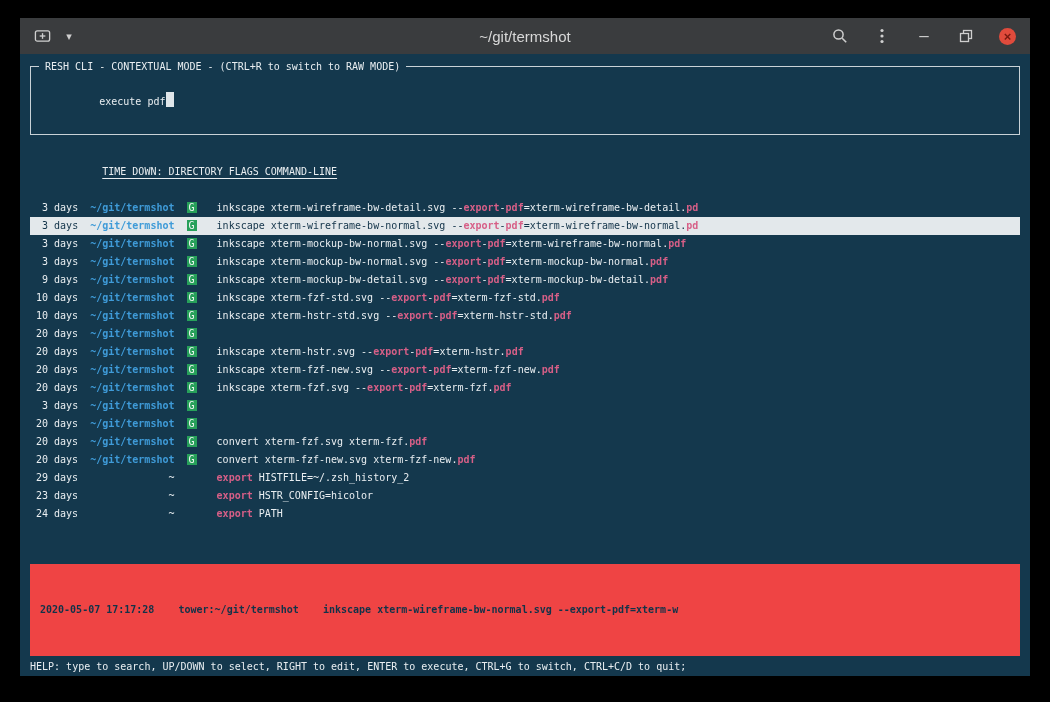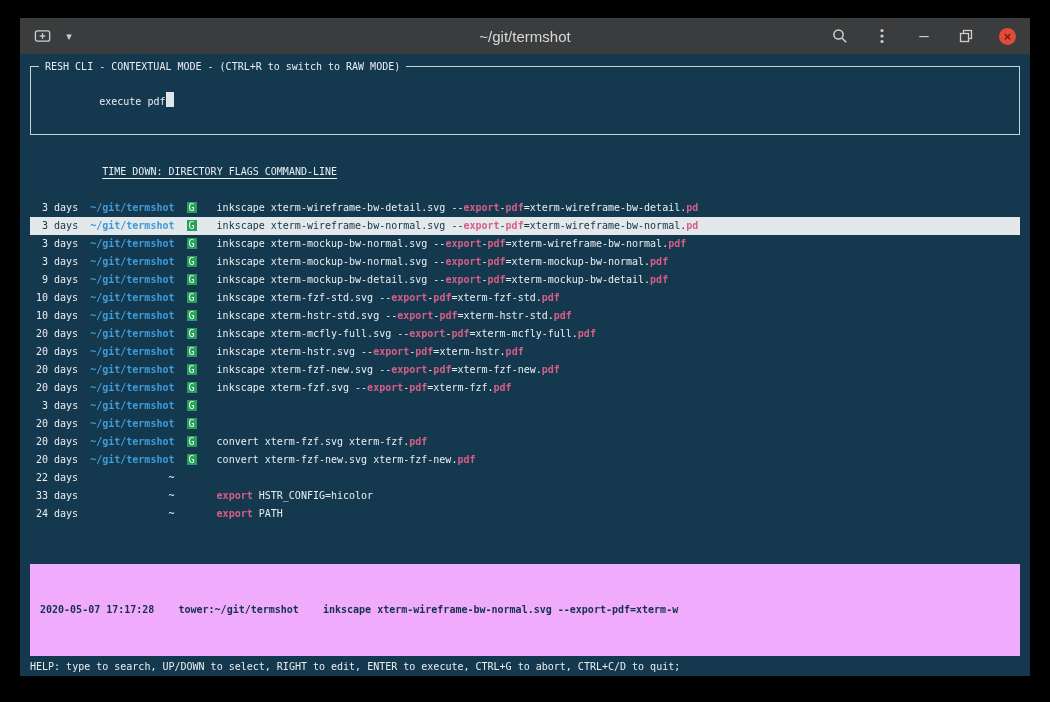--- a/index.html
+++ b/index.html
@@ -39,21 +39,21 @@
   .row{display:flex;gap:1ch;height:18px;line-height:18px;white-space:pre;}
   .row.selected{background:#e3e8eb;color:#123349;}
   .cell{flex:none;}
   .c-time{width:8ch;text-align:right;}
   .c-host{width:15ch;text-align:right;}
   .c-flag{width:5ch;}
   .c-cmd{flex:1 1 auto;min-width:0;overflow:hidden;}
   .dir-repo{color:#3f9bd8;font-weight:bold;}
   .flag-g{background:#27a05a;color:#f4f8f6;margin-left:1ch;padding:0 2px;}
   .hl{color:#d75f87;font-weight:bold;}
-  .status{margin-top:2px;background:#f0abfc;color:#123349;font-weight:bold;
+  .status{margin-top:2px;background:#ef4444;color:#123349;font-weight:bold;
           padding:1px 0 1px 10px;white-space:pre;}
   .help{margin-top:2px;white-space:pre;color:#e9eef1;}
   svg{display:block;}
 </style>
 </head>
 <body>
 
 <div class="frame">
   <div class="window">
 
@@ -110,34 +110,34 @@
       </div>
 
       <div class="rows" id="rows">
           <div class="row"><span class="cell c-time">3 days</span><span class="cell c-host"><span class="dir-repo">~/git/termshot</span></span><span class="cell c-flag"><span class="flag-g">G</span></span><span class="cell c-cmd">inkscape xterm-wireframe-bw-detail.svg --<span class="hl">export</span>-<span class="hl">pdf</span>=xterm-wireframe-bw-detail.<span class="hl">pd</span></span></div>
           <div class="row selected"><span class="cell c-time">3 days</span><span class="cell c-host"><span class="dir-repo">~/git/termshot</span></span><span class="cell c-flag"><span class="flag-g">G</span></span><span class="cell c-cmd">inkscape xterm-wireframe-bw-normal.svg --<span class="hl">export</span>-<span class="hl">pdf</span>=xterm-wireframe-bw-normal.<span class="hl">pd</span></span></div>
           <div class="row"><span class="cell c-time">3 days</span><span class="cell c-host"><span class="dir-repo">~/git/termshot</span></span><span class="cell c-flag"><span class="flag-g">G</span></span><span class="cell c-cmd">inkscape xterm-mockup-bw-normal.svg --<span class="hl">export</span>-<span class="hl">pdf</span>=xterm-wireframe-bw-normal.<span class="hl">pdf</span></span></div>
           <div class="row"><span class="cell c-time">3 days</span><span class="cell c-host"><span class="dir-repo">~/git/termshot</span></span><span class="cell c-flag"><span class="flag-g">G</span></span><span class="cell c-cmd">inkscape xterm-mockup-bw-normal.svg --<span class="hl">export</span>-<span class="hl">pdf</span>=xterm-mockup-bw-normal.<span class="hl">pdf</span></span></div>
           <div class="row"><span class="cell c-time">9 days</span><span class="cell c-host"><span class="dir-repo">~/git/termshot</span></span><span class="cell c-flag"><span class="flag-g">G</span></span><span class="cell c-cmd">inkscape xterm-mockup-bw-detail.svg --<span class="hl">export</span>-<span class="hl">pdf</span>=xterm-mockup-bw-detail.<span class="hl">pdf</span></span></div>
           <div class="row"><span class="cell c-time">10 days</span><span class="cell c-host"><span class="dir-repo">~/git/termshot</span></span><span class="cell c-flag"><span class="flag-g">G</span></span><span class="cell c-cmd">inkscape xterm-fzf-std.svg --<span class="hl">export</span>-<span class="hl">pdf</span>=xterm-fzf-std.<span class="hl">pdf</span></span></div>
           <div class="row"><span class="cell c-time">10 days</span><span class="cell c-host"><span class="dir-repo">~/git/termshot</span></span><span class="cell c-flag"><span class="flag-g">G</span></span><span class="cell c-cmd">inkscape xterm-hstr-std.svg --<span class="hl">export</span>-<span class="hl">pdf</span>=xterm-hstr-std.<span class="hl">pdf</span></span></div>
-          <div class="row"><span class="cell c-time">20 days</span><span class="cell c-host"><span class="dir-repo">~/git/termshot</span></span><span class="cell c-flag"><span class="flag-g">G</span></span><span class="cell c-cmd">inkscape xterm-mcfly-full.svg --<span class="hl">export</span>-<span class="hl">pdf</span>=xterm-mcfly-full.<span class="hl">pdf</span></span></div>
+          <div class="row"><span class="cell c-time">20 days</span><span class="cell c-host"><span class="dir-repo">~/git/termshot</span></span><span class="cell c-flag"><span class="flag-g">G</span></span></div>
           <div class="row"><span class="cell c-time">20 days</span><span class="cell c-host"><span class="dir-repo">~/git/termshot</span></span><span class="cell c-flag"><span class="flag-g">G</span></span><span class="cell c-cmd">inkscape xterm-hstr.svg --<span class="hl">export</span>-<span class="hl">pdf</span>=xterm-hstr.<span class="hl">pdf</span></span></div>
           <div class="row"><span class="cell c-time">20 days</span><span class="cell c-host"><span class="dir-repo">~/git/termshot</span></span><span class="cell c-flag"><span class="flag-g">G</span></span><span class="cell c-cmd">inkscape xterm-fzf-new.svg --<span class="hl">export</span>-<span class="hl">pdf</span>=xterm-fzf-new.<span class="hl">pdf</span></span></div>
           <div class="row"><span class="cell c-time">20 days</span><span class="cell c-host"><span class="dir-repo">~/git/termshot</span></span><span class="cell c-flag"><span class="flag-g">G</span></span><span class="cell c-cmd">inkscape xterm-fzf.svg --<span class="hl">export</span>-<span class="hl">pdf</span>=xterm-fzf.<span class="hl">pdf</span></span></div>
           <div class="row"><span class="cell c-time">3 days</span><span class="cell c-host"><span class="dir-repo">~/git/termshot</span></span><span class="cell c-flag"><span class="flag-g">G</span></span></div>
           <div class="row"><span class="cell c-time">20 days</span><span class="cell c-host"><span class="dir-repo">~/git/termshot</span></span><span class="cell c-flag"><span class="flag-g">G</span></span></div>
           <div class="row"><span class="cell c-time">20 days</span><span class="cell c-host"><span class="dir-repo">~/git/termshot</span></span><span class="cell c-flag"><span class="flag-g">G</span></span><span class="cell c-cmd">convert xterm-fzf.svg xterm-fzf.<span class="hl">pdf</span></span></div>
           <div class="row"><span class="cell c-time">20 days</span><span class="cell c-host"><span class="dir-repo">~/git/termshot</span></span><span class="cell c-flag"><span class="flag-g">G</span></span><span class="cell c-cmd">convert xterm-fzf-new.svg xterm-fzf-new.<span class="hl">pdf</span></span></div>
-          <div class="row"><span class="cell c-time">22 days</span><span class="cell c-host"><span>~</span></span><span class="cell c-flag"></span></div>
-          <div class="row"><span class="cell c-time">33 days</span><span class="cell c-host"><span>~</span></span><span class="cell c-flag"></span><span class="cell c-cmd"><span class="hl">export</span> HSTR_CONFIG=hicolor</span></div>
+          <div class="row"><span class="cell c-time">29 days</span><span class="cell c-host"><span>~</span></span><span class="cell c-flag"></span><span class="cell c-cmd"><span class="hl">export</span> HISTFILE=~/.zsh_history_2</span></div>
+          <div class="row"><span class="cell c-time">23 days</span><span class="cell c-host"><span>~</span></span><span class="cell c-flag"></span><span class="cell c-cmd"><span class="hl">export</span> HSTR_CONFIG=hicolor</span></div>
           <div class="row"><span class="cell c-time">24 days</span><span class="cell c-host"><span>~</span></span><span class="cell c-flag"></span><span class="cell c-cmd"><span class="hl">export</span> PATH</span></div>
         </div>
 
       <div class="status">
         <div>2020-05-07 17:17:28    tower:~/git/termshot    inkscape xterm-wireframe-bw-normal.svg --export-pdf=xterm-w</div>
       </div>
 
-      <div class="help">HELP: type to search, UP/DOWN to select, RIGHT to edit, ENTER to execute, CTRL+G to abort, CTRL+C/D to quit;</div>
+      <div class="help">HELP: type to search, UP/DOWN to select, RIGHT to edit, ENTER to execute, CTRL+G to switch, CTRL+C/D to quit;</div>
 
     </div>
   </div>
 </div>
 
 </body></html>

